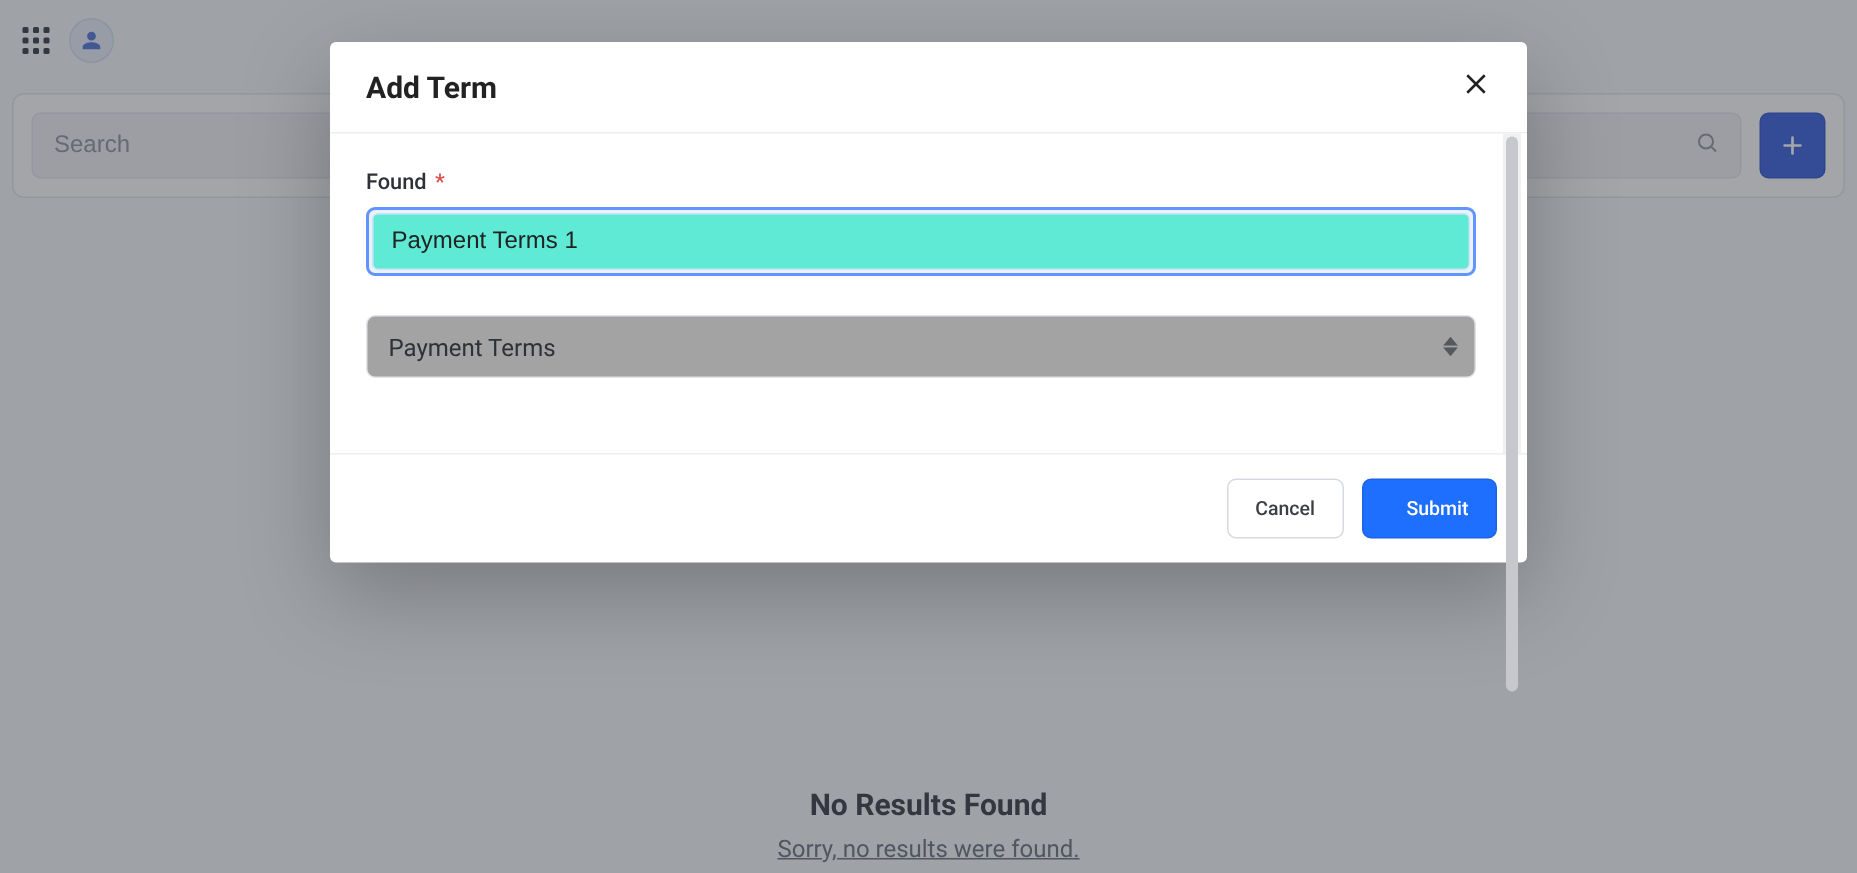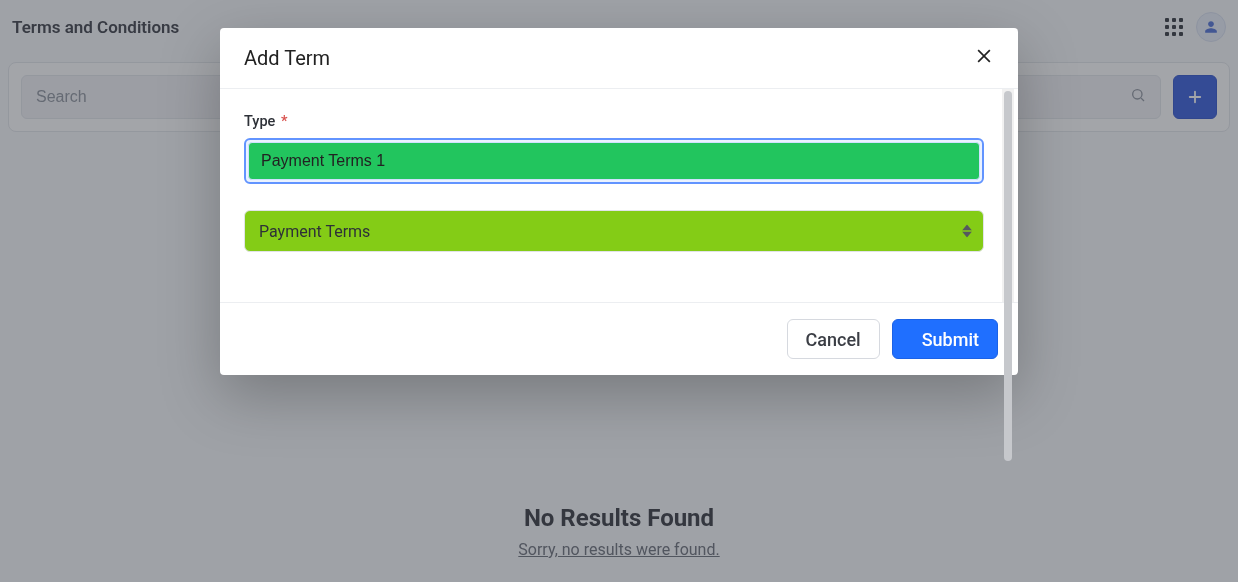--- a/index.html
+++ b/index.html
@@ -42,40 +42,40 @@
   .search-field input::placeholder { color:#8f949e; }
   .search-icon-right { color:#8f949e; }
   .add-btn {
     width:44px; height:44px; border-radius:6px; background:#365bdb;
     display:flex; align-items:center; justify-content:center; color:#fff;
     cursor:pointer; border: 1px solid #2f53cc;
   }
   .add-btn svg { width:18px; height:18px; stroke:#fff; }
 
   .empty-state { text-align:center; margin-top: 360px; position: absolute; left:0; right:0; top:140px; }
-  .empty-title { font-size:24px; font-weight:700; color:#35383f; margin-top: 4px;}
+  .empty-title { font-size:20px; font-weight:700; color:#35383f; margin-top: 24px;}
   .empty-sub   { font-size:16px; color:#6b6f79; margin-top:8px;text-decoration:underline; }
 
   
   .overlay {
     position:absolute; inset:0; background:rgba(50,55,65,0.45);
   }
 
   
   .modal {
     position:absolute; left:50%; top:28px; transform:translateX(-50%);
     width:798px; background:#fff; border-radius:4px;
     box-shadow: 0 20px 60px rgba(0,0,0,0.25);
     display:flex; flex-direction:column;
   }
   .modal-head {
     display:flex; align-items:center; justify-content:space-between;
     padding:18px 24px; border-bottom:1px solid #eceef1;
   }
-  .modal-title { font-size:20px; font-weight:400; color:#222; }
+  .modal-title { font-size:20px; font-weight:700; color:#222; }
   .modal-close { cursor:pointer; color:#222; }
   .modal-close svg { width:20px; height:20px; stroke:#222; stroke-width:2; fill:none; }
 
   .modal-body {
     padding: 24px; border-right: 10px solid #fff; 
     position: relative;
   }
   
   .modal-scroll-thumb {
     position:absolute; right:-6px; top:0px; bottom:0px; width:12px;
@@ -88,59 +88,58 @@
 
   .field { margin-bottom: 26px; }
   .field-label { font-size:14.5px; font-weight:500; color:#2e3138; margin-bottom:8px; display:block; }
   .req { color:#d9534f; font-weight:600; margin-left:2px; }
 
   .input-wrap {
     border:2px solid #6294ff; background:#eaf2ff; border-radius:6px;
     padding:2px;
   }
   .input-inner {
-    height:38px; border:1px solid #cfe1ff; border-radius:4px; background:#22c55e;
+    height:38px; border:1px solid #cfe1ff; border-radius:4px; background:#5eead4;
     display:flex; align-items:center; padding:0 12px;
   }
   .input-inner input {
     flex:1; border:none; background:transparent; font-size:16px; color:#222;
   }
 
   .select-wrap {
     position:relative;
   }
   .select-like, .number-like {
     height:42px; width:100%; border:1px solid #e1e3e8; border-radius:6px;
-    background:#84cc16; padding:0 14px; font-size:16px; color:#2e3138;
+    background:#a3a3a3; padding:0 14px; font-size:16px; color:#2e3138;
     display:flex; align-items:center;
   }
   .select-caret {
     position:absolute; right:12px; top:50%; transform:translateY(-50%);
     display:flex; flex-direction:column; gap:1px; color:#55585f;
   }
   .select-caret svg { width:10px; height:6px; fill:#55585f; }
 
   .modal-foot {
     border-top:1px solid #eceef1; padding:16px 20px;
     display:flex; justify-content:flex-end; gap:12px;
   }
   .btn {
-    height:40px; padding:0 18px; border-radius:6px; font-size:18px;
+    height:40px; padding:0 18px; border-radius:6px; font-size:13px;
     display:flex; align-items:center; cursor:pointer; font-weight:500;
   }
   .btn-secondary { background:#fff; border:1px solid #d6d9df; color:#3b3e45; }
   .btn-primary   { background:#1f6fff; border:1px solid #1b62e6; color:#fff;padding-left:29px; }
 
 </style>
 </head>
 <body>
 
 <div class="page">
   <div class="page-header">
-    <div class="page-title">Terms and Conditions</div>
     <div class="header-icons">
       <div class="apps-icon">
         <span></span>
           <span></span>
           <span></span>
           <span></span>
           <span></span>
           <span></span>
           <span></span>
           <span></span>
@@ -189,21 +188,21 @@
           <line x1="19" y1="5" x2="5" y2="19"></line>
         </svg>
     </div>
   </div>
 
   <div class="modal-body">
     <div class="modal-scroll-thumb"></div>
 
     <div class="field">
       <label class="field-label">
-        <span>Type</span>
+        <span>Found</span>
         <span class="req">*</span>
       </label>
       <div class="input-wrap">
         <div class="input-inner">
           <input type="text" value="Payment Terms 1" style="">
         </div>
       </div>
     </div>
 
     <div class="field">

